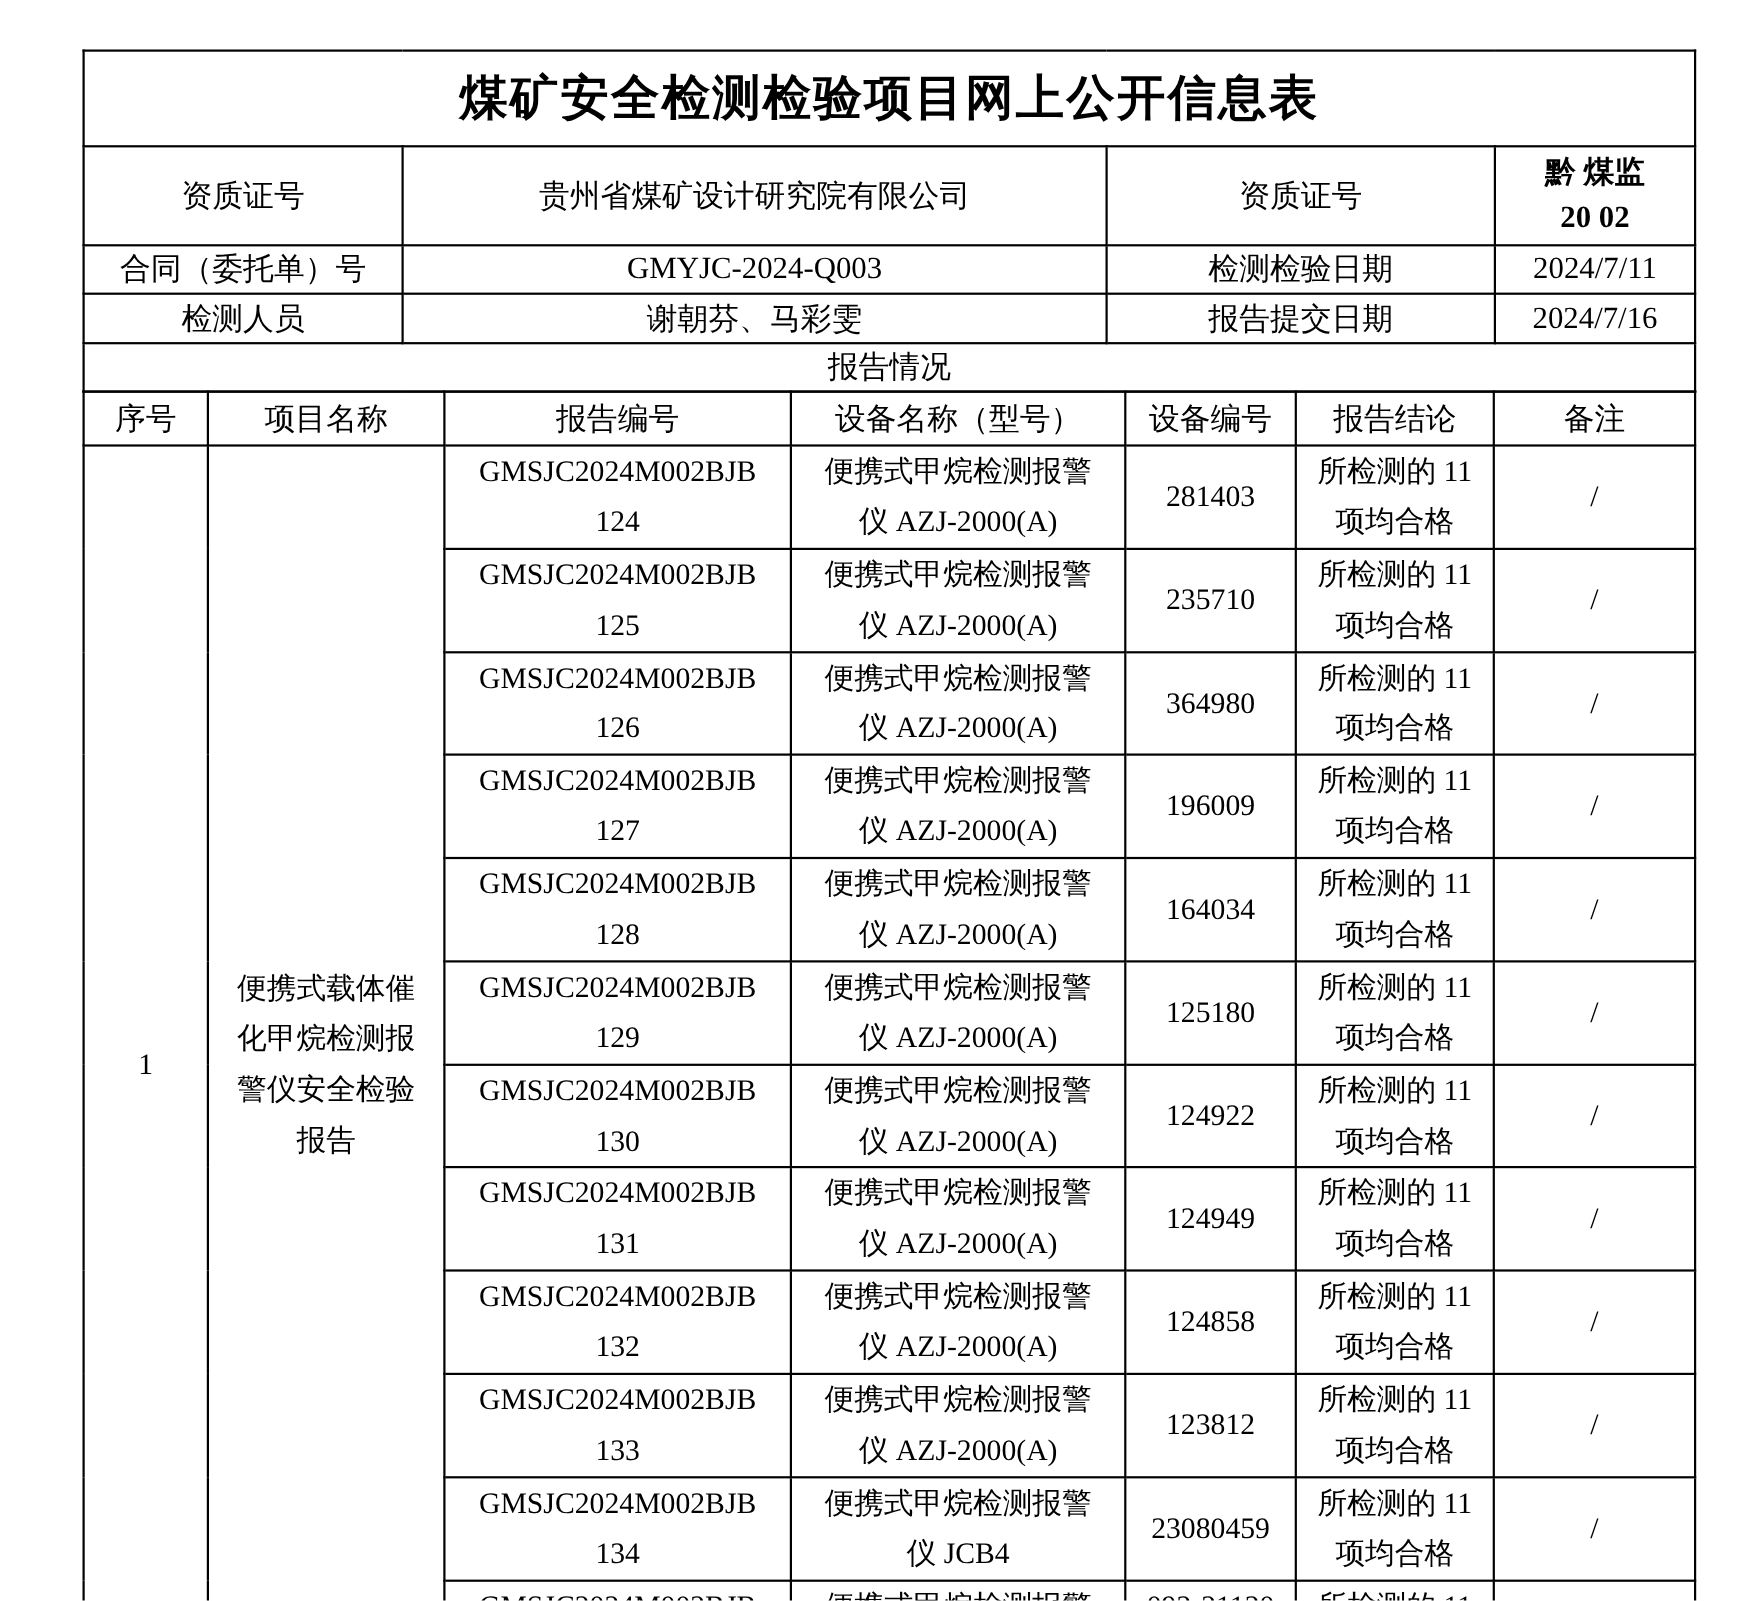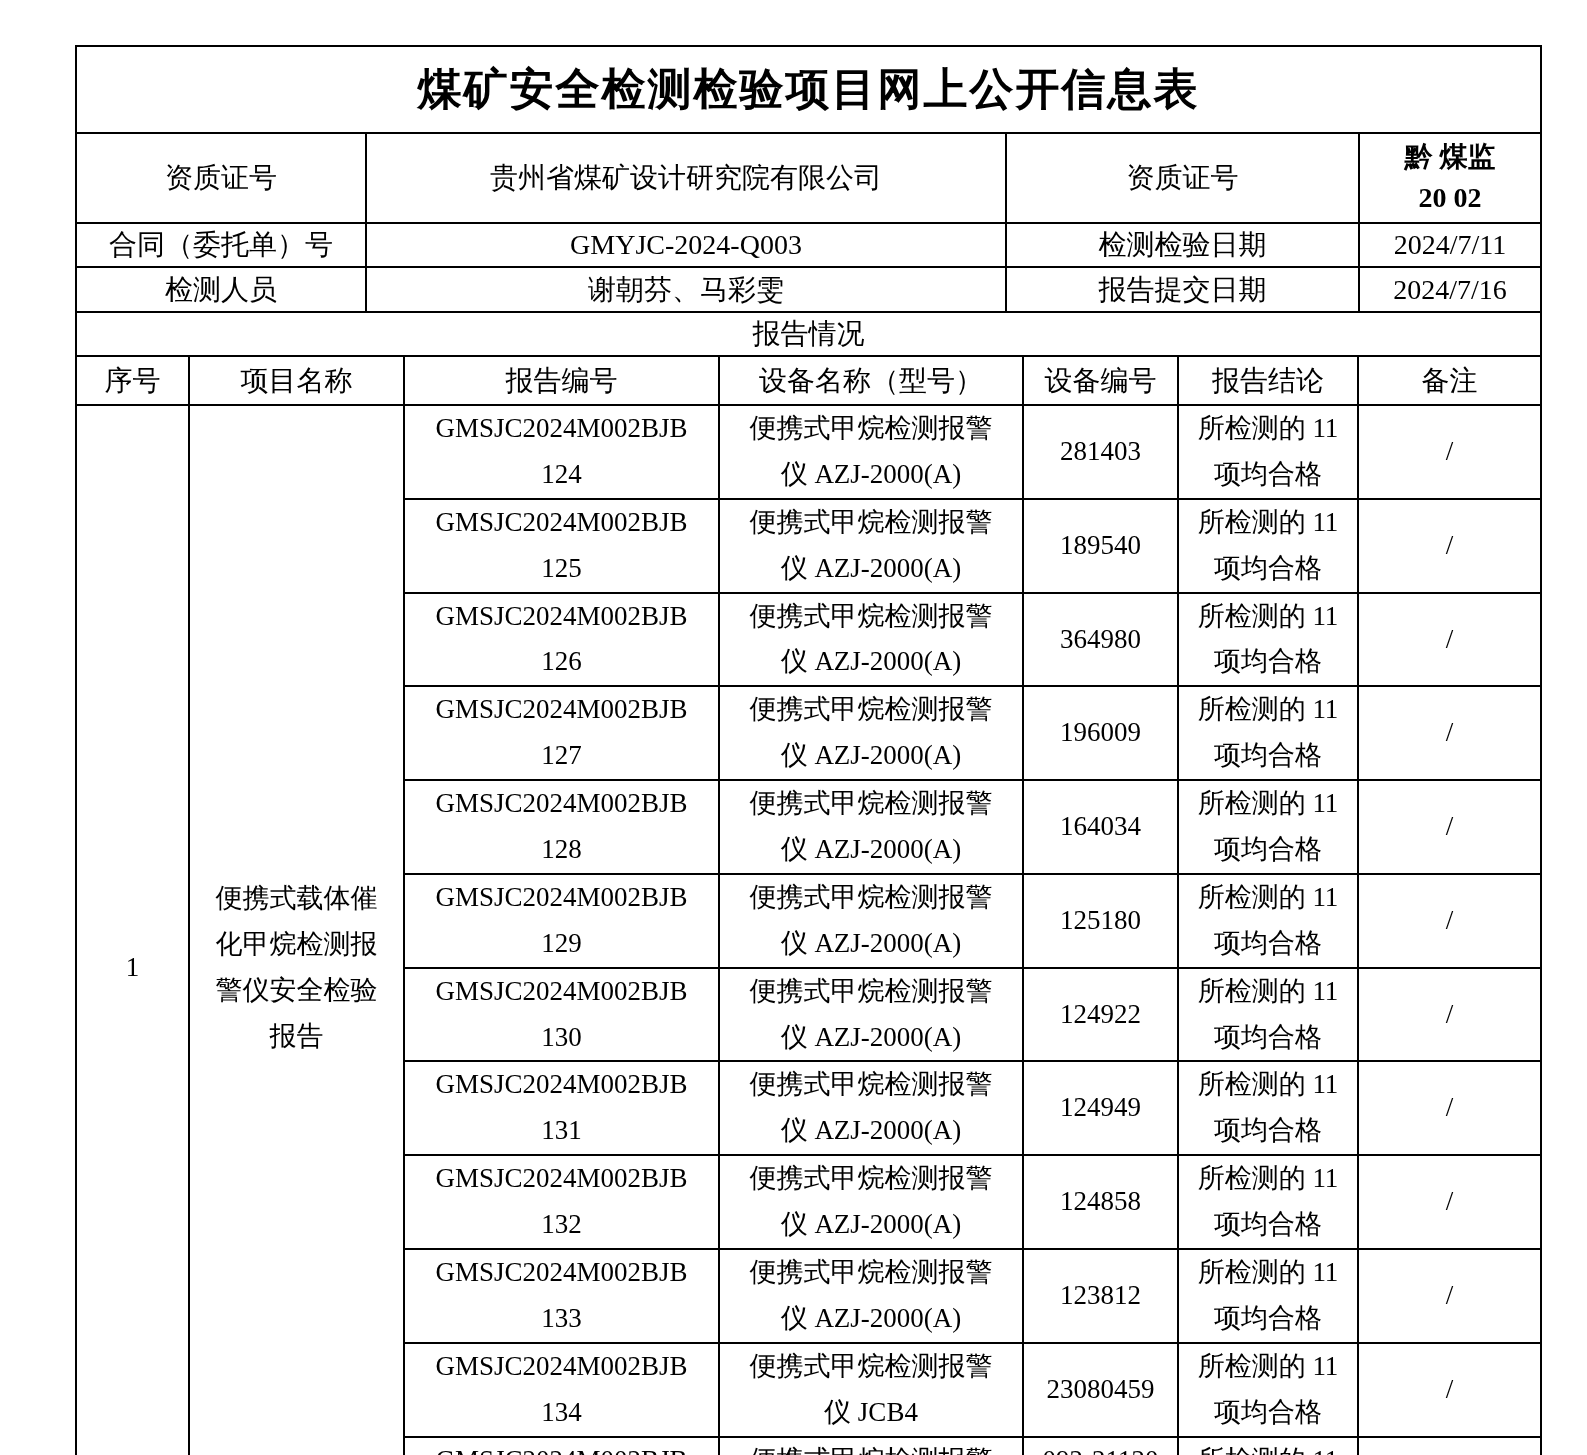--- a/index.html
+++ b/index.html
@@ -134,21 +134,21 @@
         <td>281403</td>
         <td class="ml">所检测的 11
 项均合格</td>
         <td>/</td>
       </tr>
       <tr class="data-row">
         <td class="ml">GMSJC2024M002BJB
 125</td>
         <td class="ml">便携式甲烷检测报警
 仪 AZJ-2000(A)</td>
-        <td>189540</td>
+        <td>235710</td>
         <td class="ml">所检测的 11
 项均合格</td>
         <td>/</td>
       </tr>
       <tr class="data-row">
         <td class="ml">GMSJC2024M002BJB
 126</td>
         <td class="ml">便携式甲烷检测报警
 仪 AZJ-2000(A)</td>
         <td>364980</td>

